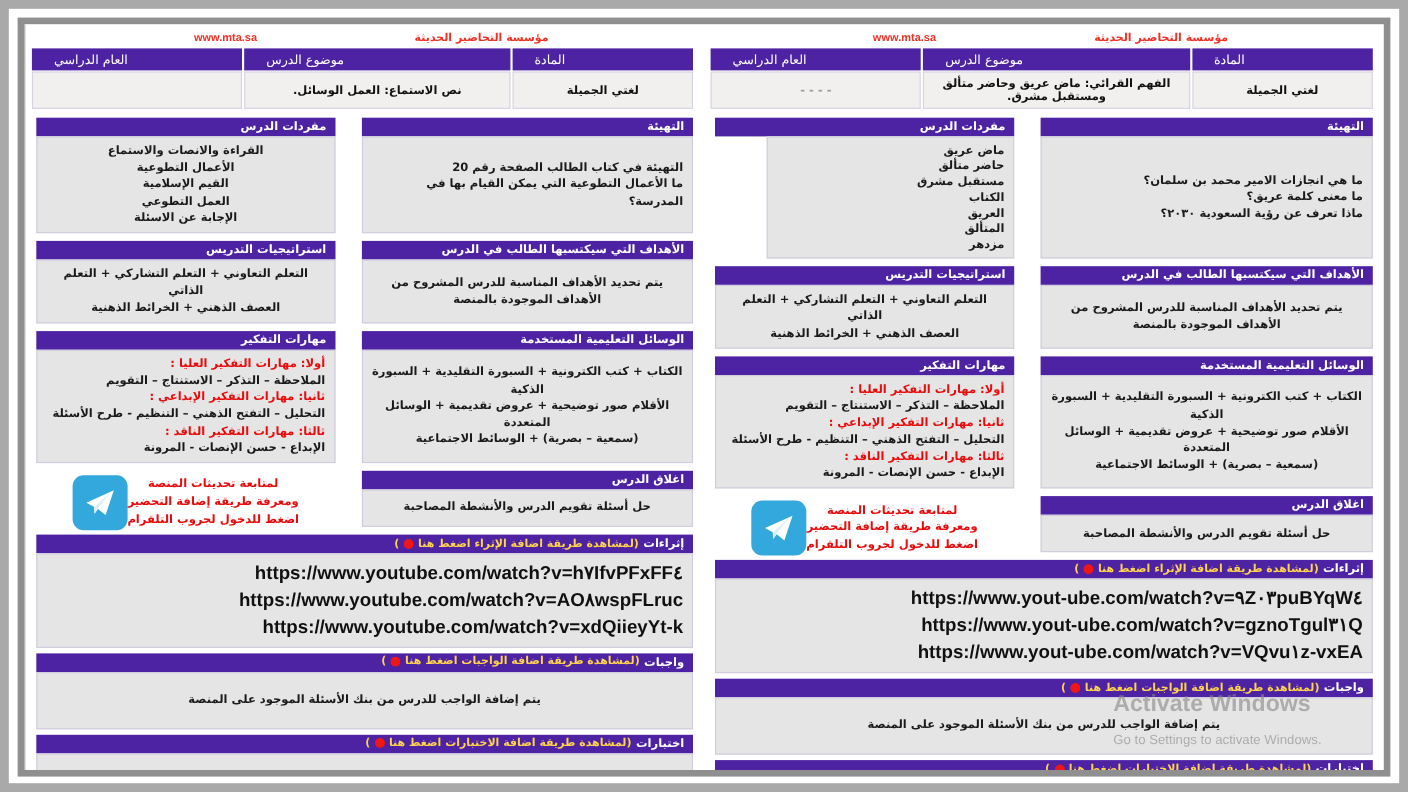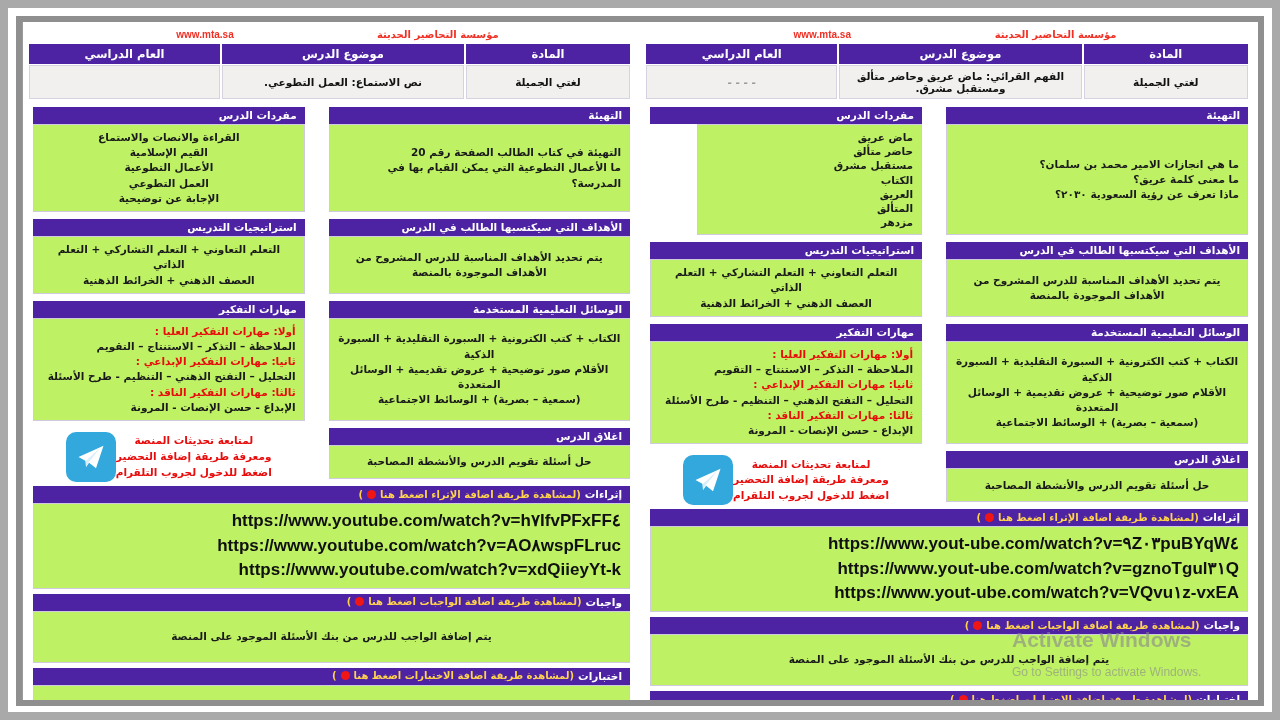--- a/index.html
+++ b/index.html
@@ -9,27 +9,27 @@
   .frame{position:absolute;left:16px;top:16px;right:16px;bottom:14px;border:6px solid #8f8f8f;background:#ffffff;overflow:hidden;}
   .pages{display:flex;height:100%;}
   .page{width:50%;box-sizing:border-box;padding:6px 10px 4px 10px;direction:rtl;}
   .page-left{border-left:1px solid #9a9a9a;}
   
   .topstrip{position:relative;height:16px;font-size:10px;font-weight:bold;color:#f03024;}
   .topstrip .org{position:absolute;right:22%;top:1px;}
   .topstrip .site{position:absolute;left:24%;top:1px;font-family:"Liberation Sans",sans-serif;}
   
   .htable{display:grid;grid-template-columns:27.5% 40.5% 32%;column-gap:2px;row-gap:1px;margin-bottom:8px;}
-  .hcell{background:#4d22a3;color:#ffffff;font-weight:bold;font-size:11.5px;text-align:center;padding:3px 8px;}
+  .hcell{background:#4d22a3;color:#ffffff;font-weight:normal;font-size:11.5px;text-align:left;padding:3px 20px;}
   .vcell{background:#f1f0ee;border:1px solid #d6d2e2;color:#111;font-weight:bold;font-size:10.5px;text-align:center;padding:4px 3px;min-height:24px;display:flex;align-items:center;justify-content:center;}
   
   .twocol{display:grid;grid-template-columns:50.5% 45.5%;column-gap:4%;}
   .sec{margin-bottom:7px;display:flex;flex-direction:column;}
   .bar{background:#4d22a3;color:#ffffff;font-weight:bold;font-size:10.5px;padding:2px 8px 3px 4px;}
-  .box{background:#bef264;border:1px solid #cfcadd;font-size:10.5px;font-weight:bold;color:#1a1a1a;line-height:1.45;padding:5px 8px;flex:1;}
+  .box{background:#e5e5e5;border:1px solid #cfcadd;font-size:10.5px;font-weight:bold;color:#1a1a1a;line-height:1.45;padding:5px 8px;flex:1;}
   .center{text-align:center;display:flex;flex-direction:column;justify-content:center;}
   .rightal{text-align:right;}
   .red{color:#e80c0c;}
   
   .hintbar{display:flex;align-items:center;gap:4px;cursor:pointer;}
   .hint{color:#ffd34d;font-size:10px;}
   .dot{width:9px;height:9px;border-radius:50%;background:#f01616;display:inline-block;flex:0 0 auto;}
   
   .links{text-align:right;}
   .links div{direction:ltr;unicode-bidi:embed;font-family:Liberation Sans, sans-serif;font-size:17px;font-weight:bold;color:#101010;}
@@ -55,42 +55,42 @@
         <div class="topstrip">
           <span class="org">مؤسسة التحاضير الحديثة</span>
           <span class="site">www.mta.sa</span>
         </div>
 
         <div class="htable">
           <div class="hcell">المادة</div>
           <div class="hcell">موضوع الدرس</div>
           <div class="hcell">العام الدراسي</div>
           <div class="vcell">لغتي الجميلة</div>
-          <div class="vcell">نص الاستماع: العمل التطوعي.</div>
+          <div class="vcell">نص الاستماع: العمل الوسائل.</div>
           <div class="vcell"></div>
         </div>
 
         <div class="twocol">
 
           <div class="sec">
             <div class="bar">التهيئة</div>
             <div class="box rightal" style="min-height:66px;display:flex;flex-direction:column;justify-content:center;">
               <div>التهيئة في كتاب الطالب الصفحة رقم 20</div>
               <div>ما الأعمال التطوعية التي يمكن القيام بها في المدرسة؟</div>
             </div>
           </div>
 
           <div class="sec">
             <div class="bar">مفردات الدرس</div>
             <div class="box center">
               <div>القراءة والانصات والاستماع</div>
+              <div>الأعمال التطوعية</div>
               <div>القيم الإسلامية</div>
-              <div>الأعمال التطوعية</div>
               <div>العمل التطوعي</div>
-              <div>الإجابة عن توضيحية</div>
+              <div>الإجابة عن الاسئلة</div>
             </div>
           </div>
 
           <div class="sec">
             <div class="bar">الأهداف التي سيكتسبها الطالب في الدرس</div>
             <div class="box center">يتم تحديد الأهداف المناسبة للدرس المشروح من الأهداف الموجودة بالمنصة</div>
           </div>
           <div class="sec">
             <div class="bar">استراتيجيات التدريس</div>
             <div class="box center">

